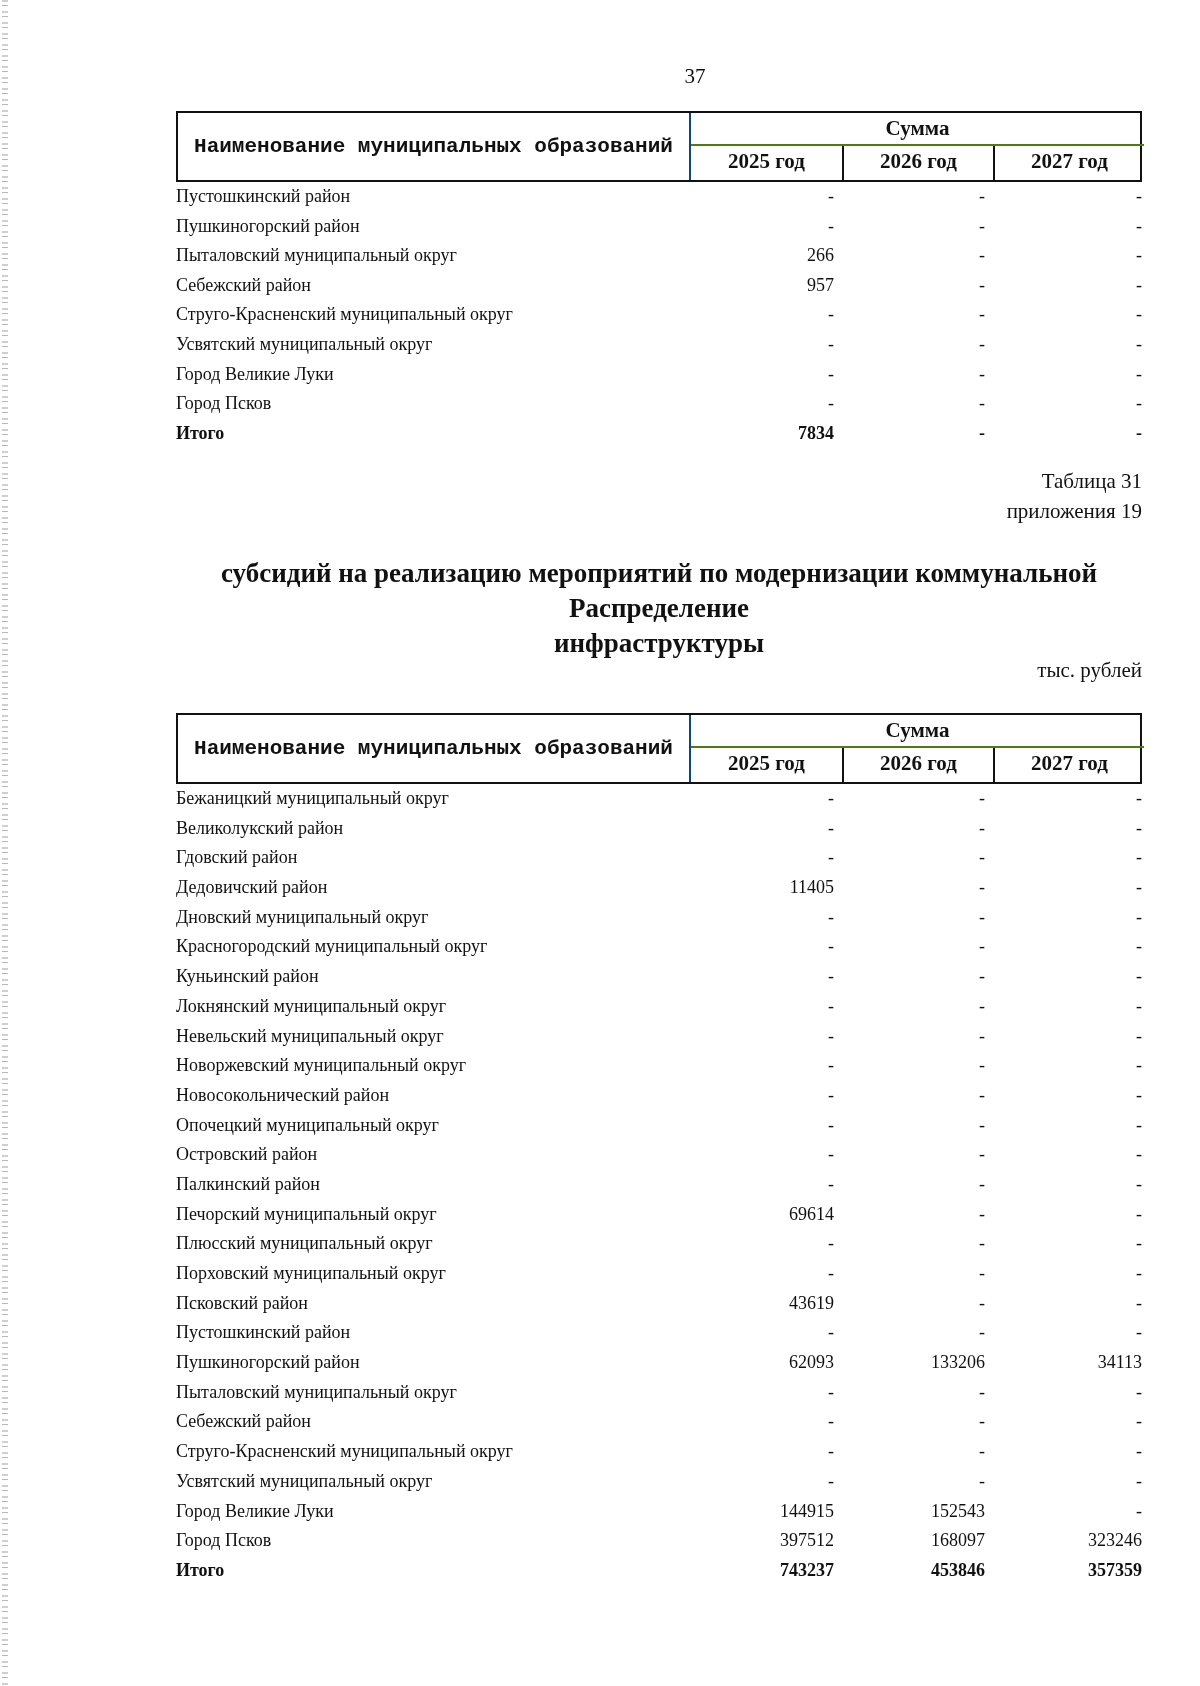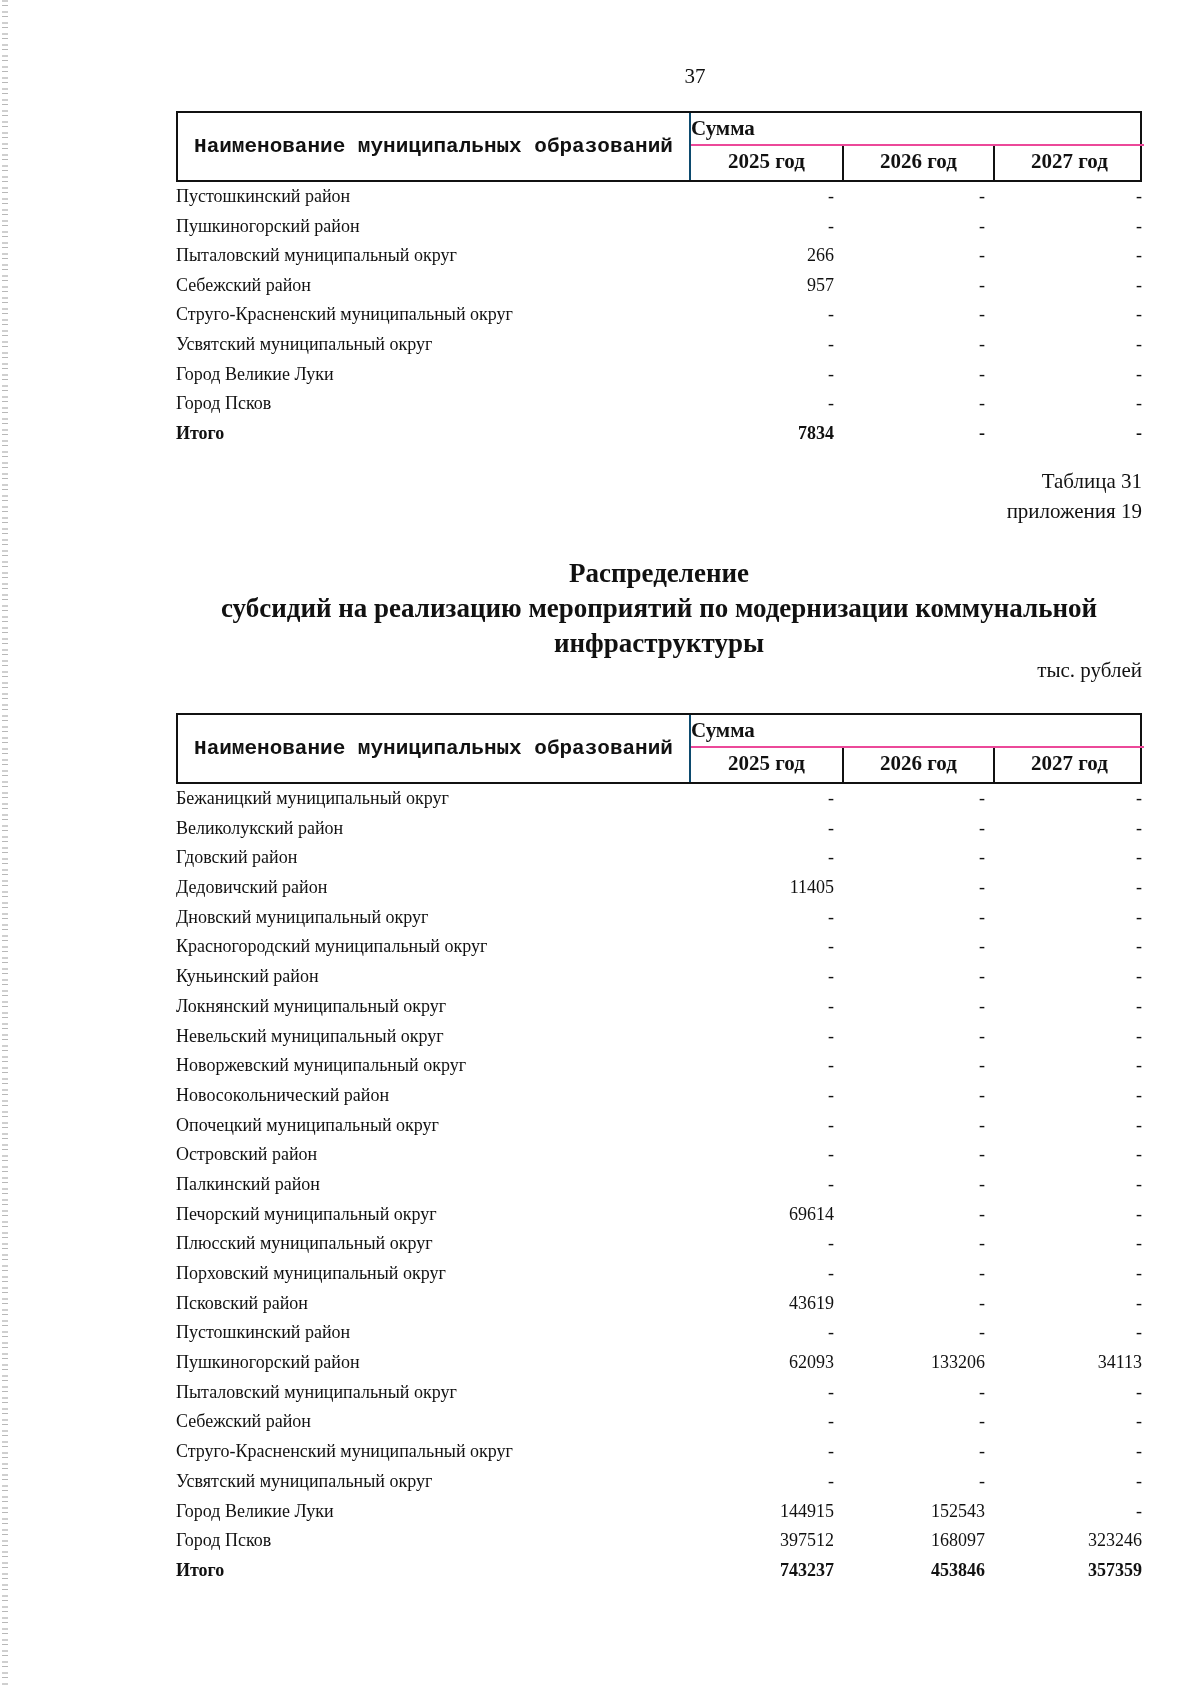--- a/index.html
+++ b/index.html
@@ -19,21 +19,21 @@
   .tbl-wrap { position: absolute; left: 176px; width: 966px; }
   .hdr {
     display: grid; grid-template-columns: 513px 151px 151px 151px;
     border: 2px solid #111; box-sizing: border-box; font-weight: bold; font-size: 21px;
   }
   .hdr .name {
     grid-row: 1 / span 2; display: flex; align-items: center; justify-content: center;
     border-right: 2px solid #0c4a6e;
     font-family: Liberation Mono, monospace;
   }
-  .hdr .summa { grid-column: 2 / span 3; border-bottom: 2px solid #ec4899; height: 31px; line-height: 31px; }
+  .hdr .summa { grid-column: 2 / span 3; text-align: center; border-bottom: 2px solid #4d7c0f; height: 31px; line-height: 31px; }
   .hdr .yr { text-align: center; height: 34px; line-height: 30px; }
   .hdr .yr + .yr { border-left: 2px solid #111; }
   .row {
     display: grid; grid-template-columns: 513px 151px 151px 151px;
     height: 29.6px; line-height: 29.6px; font-size: 18px;
   }
   .row .c { text-align: right; padding-right: 6px; }
   .row .c.last { padding-right: 0; }
   .row.total { font-weight: bold; }
   .t2 .row { height: 29.7px; line-height: 29.7px; }
@@ -113,22 +113,22 @@
         <div class="c">-</div>
         <div class="c last">-</div>
       </div>
     </div>
 </div>
 
 <div class="right-note" style="top:469px;">Таблица 31</div>
 <div class="right-note" style="top:499px;">приложения 19</div>
 
 <div class="title" style="top:556px;">
+  <div>субсидий на реализацию мероприятий по модернизации коммунальной</div>
   <div>Распределение</div>
-  <div>субсидий на реализацию мероприятий по модернизации коммунальной</div>
   <div>инфраструктуры</div>
 </div>
 
 <div class="right-note" style="top:658px;">тыс. рублей</div>
 
 <div class="tbl-wrap t2" style="top:713px;">
   <div class="hdr">
     <div class="name">Наименование муниципальных образований</div>
     <div class="summa">Сумма</div>
     <div class="yr">2025 год</div>

